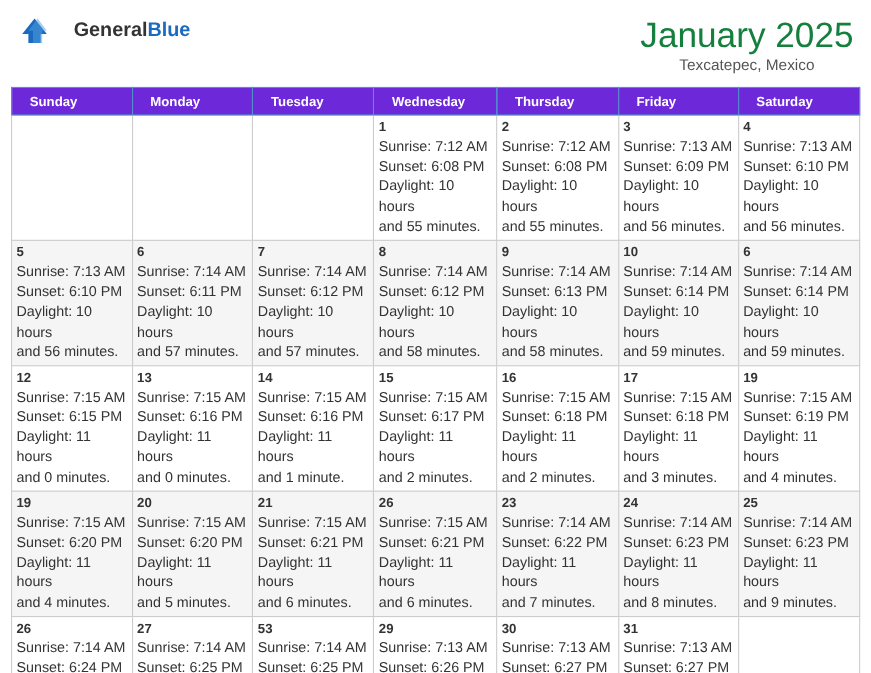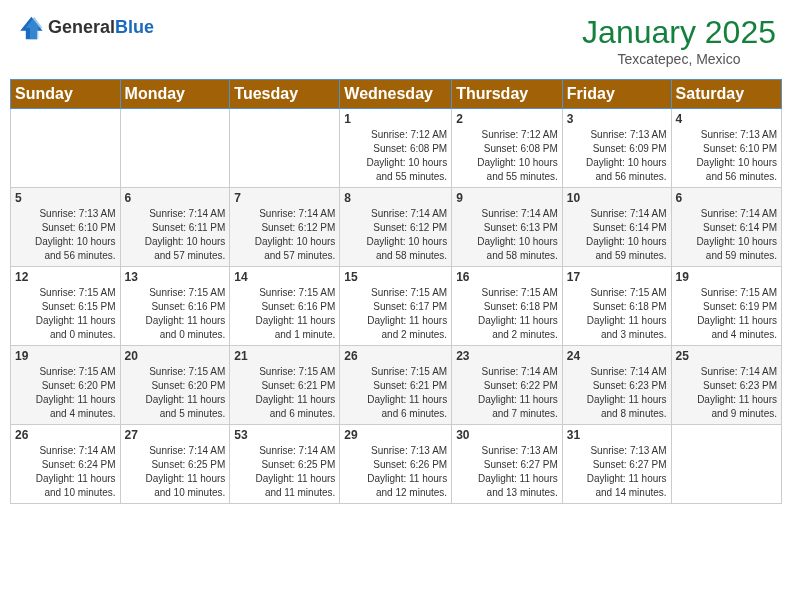--- a/index.html
+++ b/index.html
@@ -23,20 +23,21 @@
       padding: 4px 6px;
     }
     .logo {
       display: flex;
       align-items: center;
       gap: 4px;
     }
     .logo-text {
       font-size: 18px;
       line-height: 1.1;
+      margin-left: 19px;
     }
     .logo-general {
       color: #333;
       font-weight: bold;
     }
     .logo-blue {
       color: #1a6abf;
       font-weight: bold;
     }
     .logo-icon {
@@ -55,25 +56,25 @@
       font-size: 14px;
       color: #555;
       text-align: center;
     }
     .calendar {
       width: 100%;
       border-collapse: collapse;
       border: 1px solid #ccc;
     }
     .calendar th {
-      background: #a16207;
+      background: #6d28d9;
       color: #fff;
-      font-size: 16px;
+      font-size: 12px;
       font-weight: bold;
-      padding: 5px 4px;
+      padding: 5px 16px;
       text-align: left;
       border: 1px solid #5090cc;
     }
     .calendar td {
       vertical-align: top;
       border: 1px solid #ccc;
       padding: 3px 4px;
       width: 113px;
       min-height: 80px;
       font-size: 9.5px;
@@ -83,24 +84,23 @@
     .calendar tr:nth-child(even) td {
       background: #f5f5f5;
     }
     .day-num {
       font-size: 12px;
       font-weight: bold;
       display: block;
       margin-bottom: 2px;
     }
     .day-info {
-      font-size: 10px;
+      font-size: 13px;
       line-height: 1.4;
       color: #333;
-      text-align: right;
     }
     .empty-cell {
       background: #f9f9f9;
     }
   </style>
 </head>
 <body>
 
 <div class="page">
   <div class="header-area">

